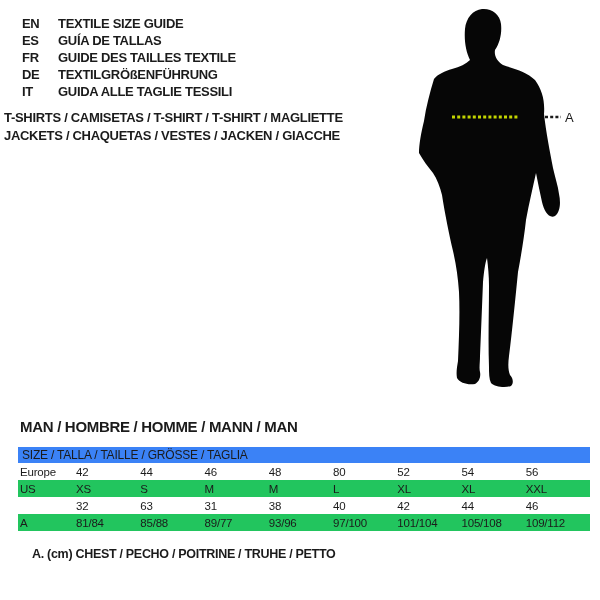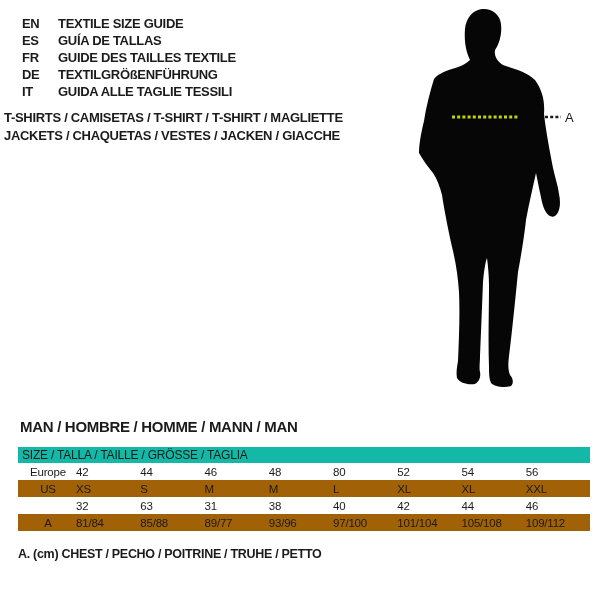--- a/index.html
+++ b/index.html
@@ -17,26 +17,26 @@
     line-height:17.5px;letter-spacing:-0.3px;white-space:nowrap;}
   
   .figure-wrap{position:absolute;left:390px;top:0;width:210px;height:400px;}
   
   .man-label{position:absolute;left:20px;top:418px;font-weight:bold;font-size:15px;
     letter-spacing:-0.3px;}
   
   .size-table{position:absolute;left:18px;top:447px;width:572px;border-collapse:collapse;
     table-layout:fixed;font-size:11.5px;letter-spacing:-0.2px;}
   .size-table td{padding:0;height:17px;vertical-align:middle;}
-  .size-table tr.hdr td{background:#14b8a6;text-align:left;padding-left:4px;height:16px;
+  .size-table tr.hdr td{background:#3b82f6;text-align:left;padding-left:4px;height:16px;
     font-size:12px;}
-  .size-table td.lbl{text-align:center;padding-left:2px;}
-  .size-table tr.alt td{background:#a16207;}
+  .size-table td.lbl{text-align:left;padding-left:2px;}
+  .size-table tr.alt td{background:#22c55e;}
   
-  .chest-label{position:absolute;left:18px;top:547px;font-weight:bold;font-size:12.5px;
+  .chest-label{position:absolute;left:32px;top:547px;font-weight:bold;font-size:12.5px;
     letter-spacing:-0.3px;}
 </style>
 </head>
 <body>
 
 <div class="lang-list">
   <div class="lang-row">
     <span class="lang-code">EN</span><span>TEXTILE SIZE GUIDE</span>
   </div>
   <div class="lang-row">

